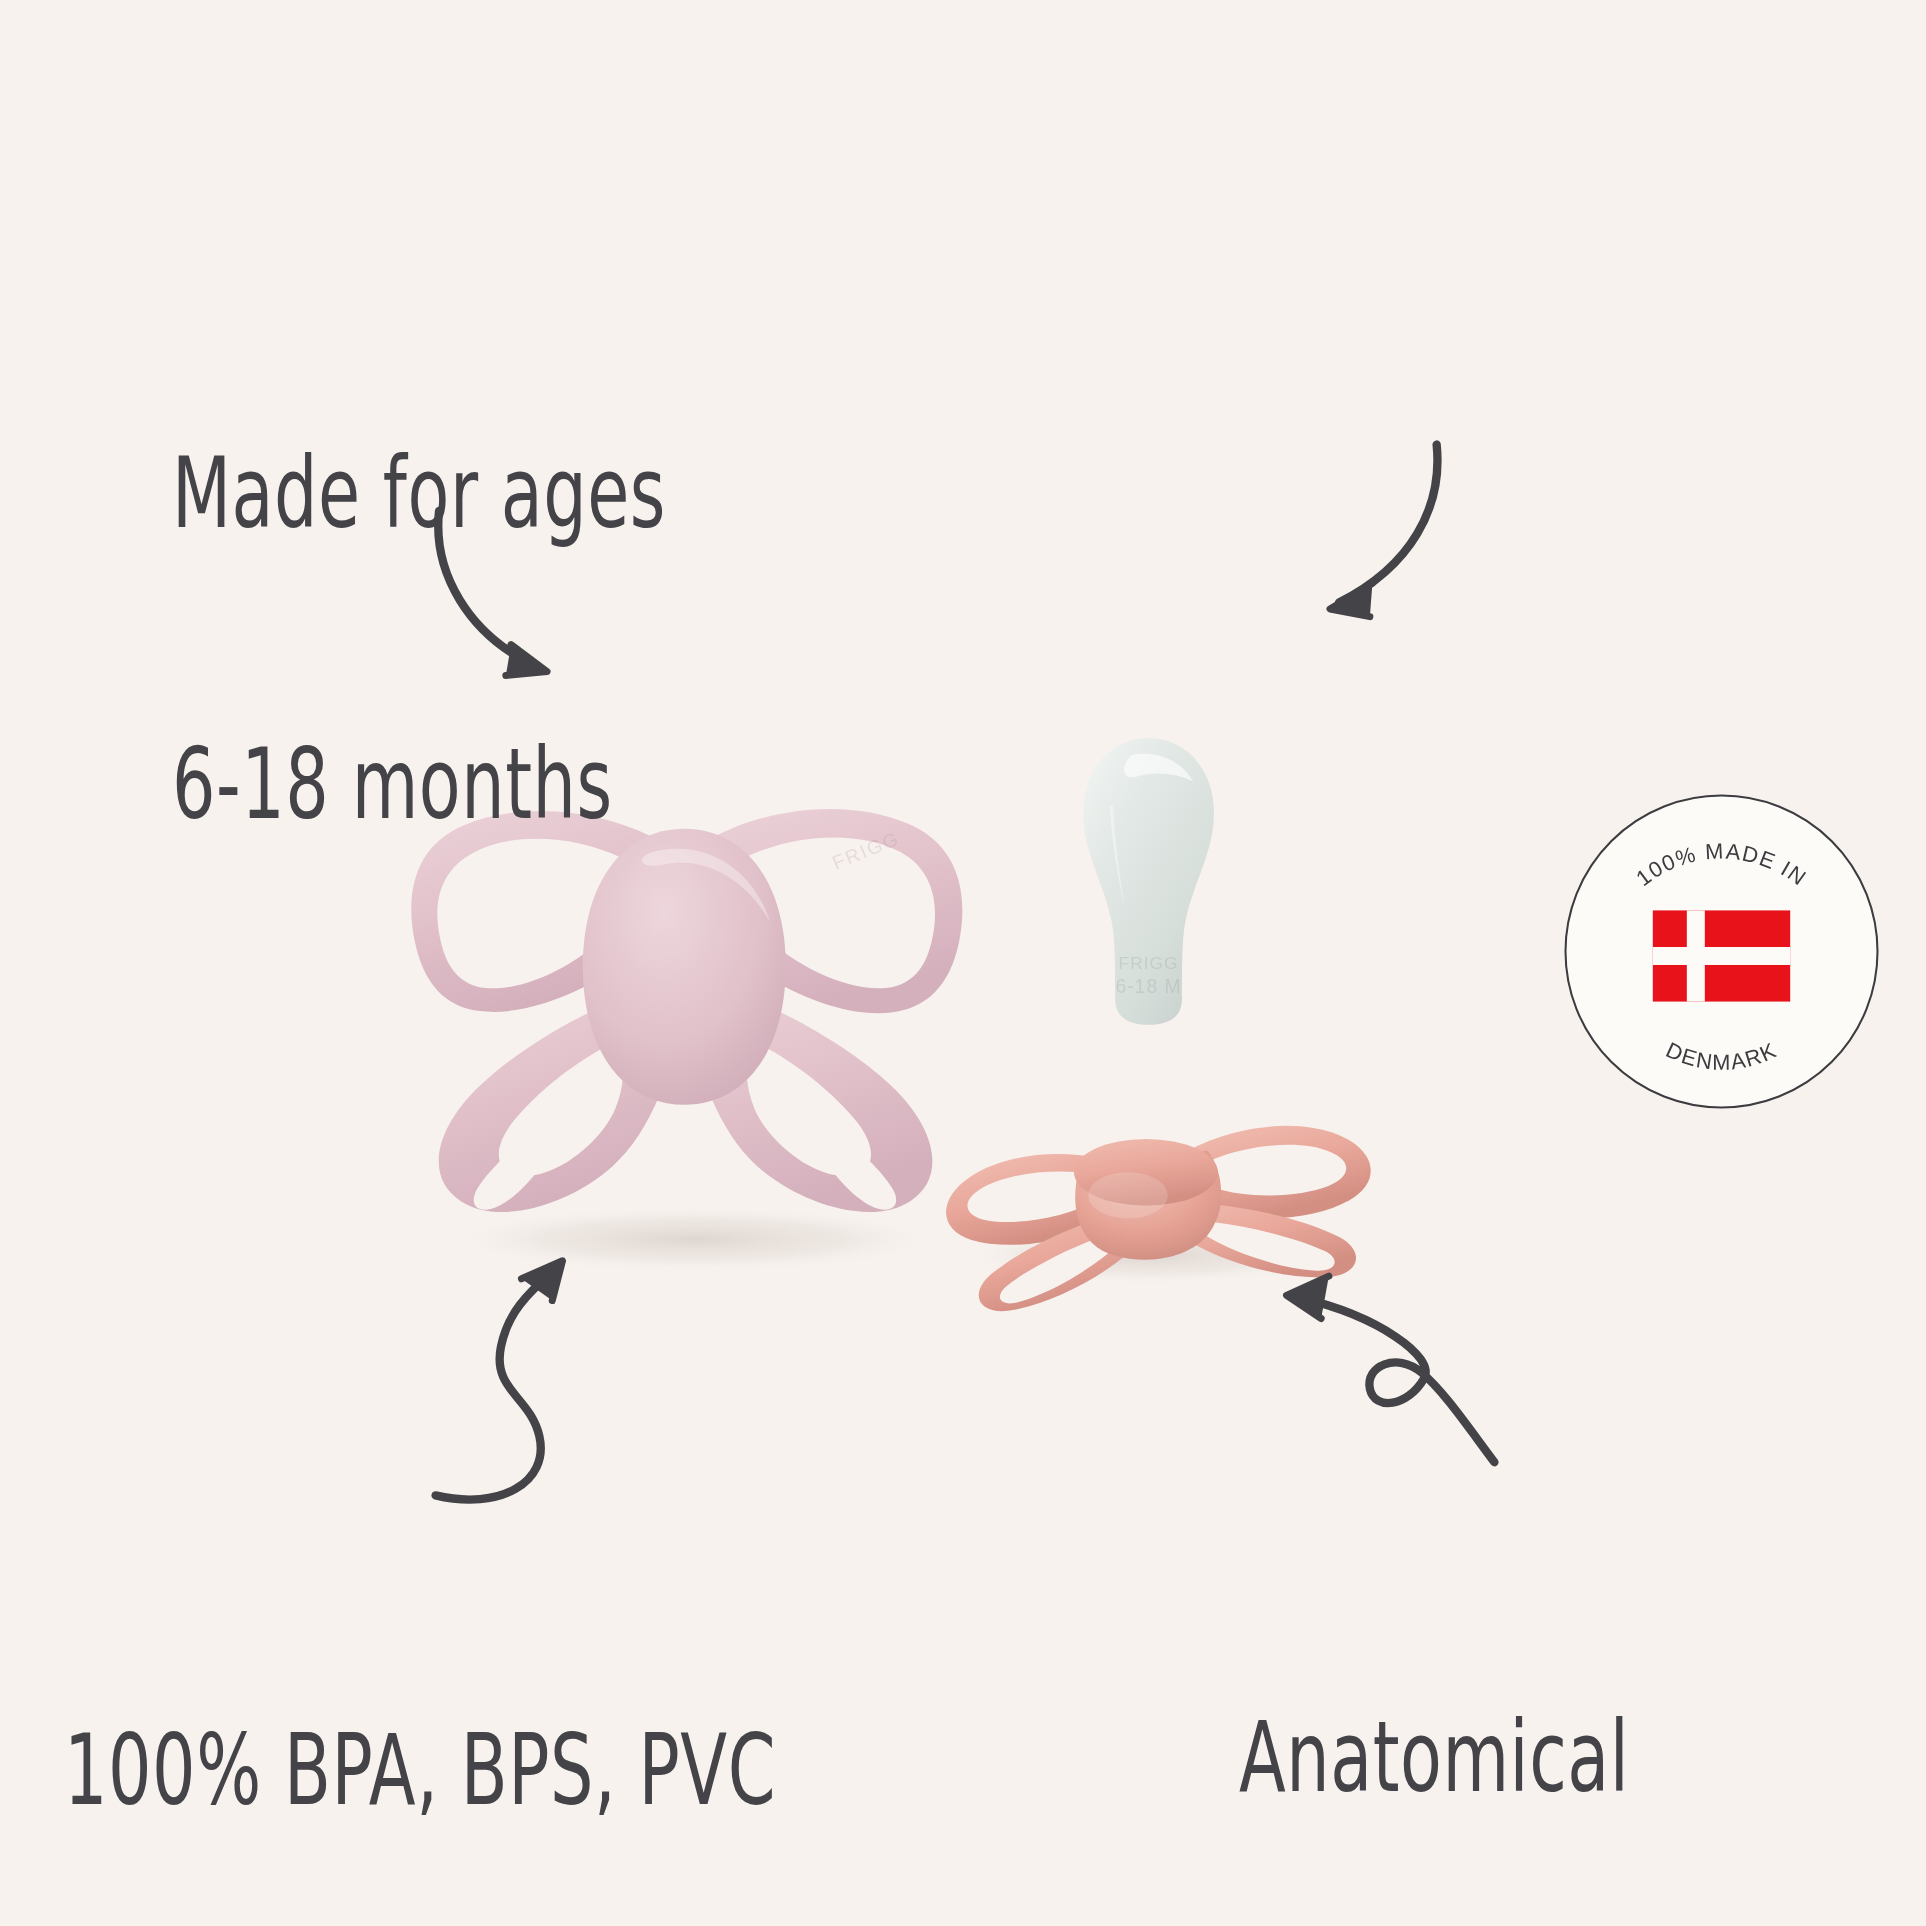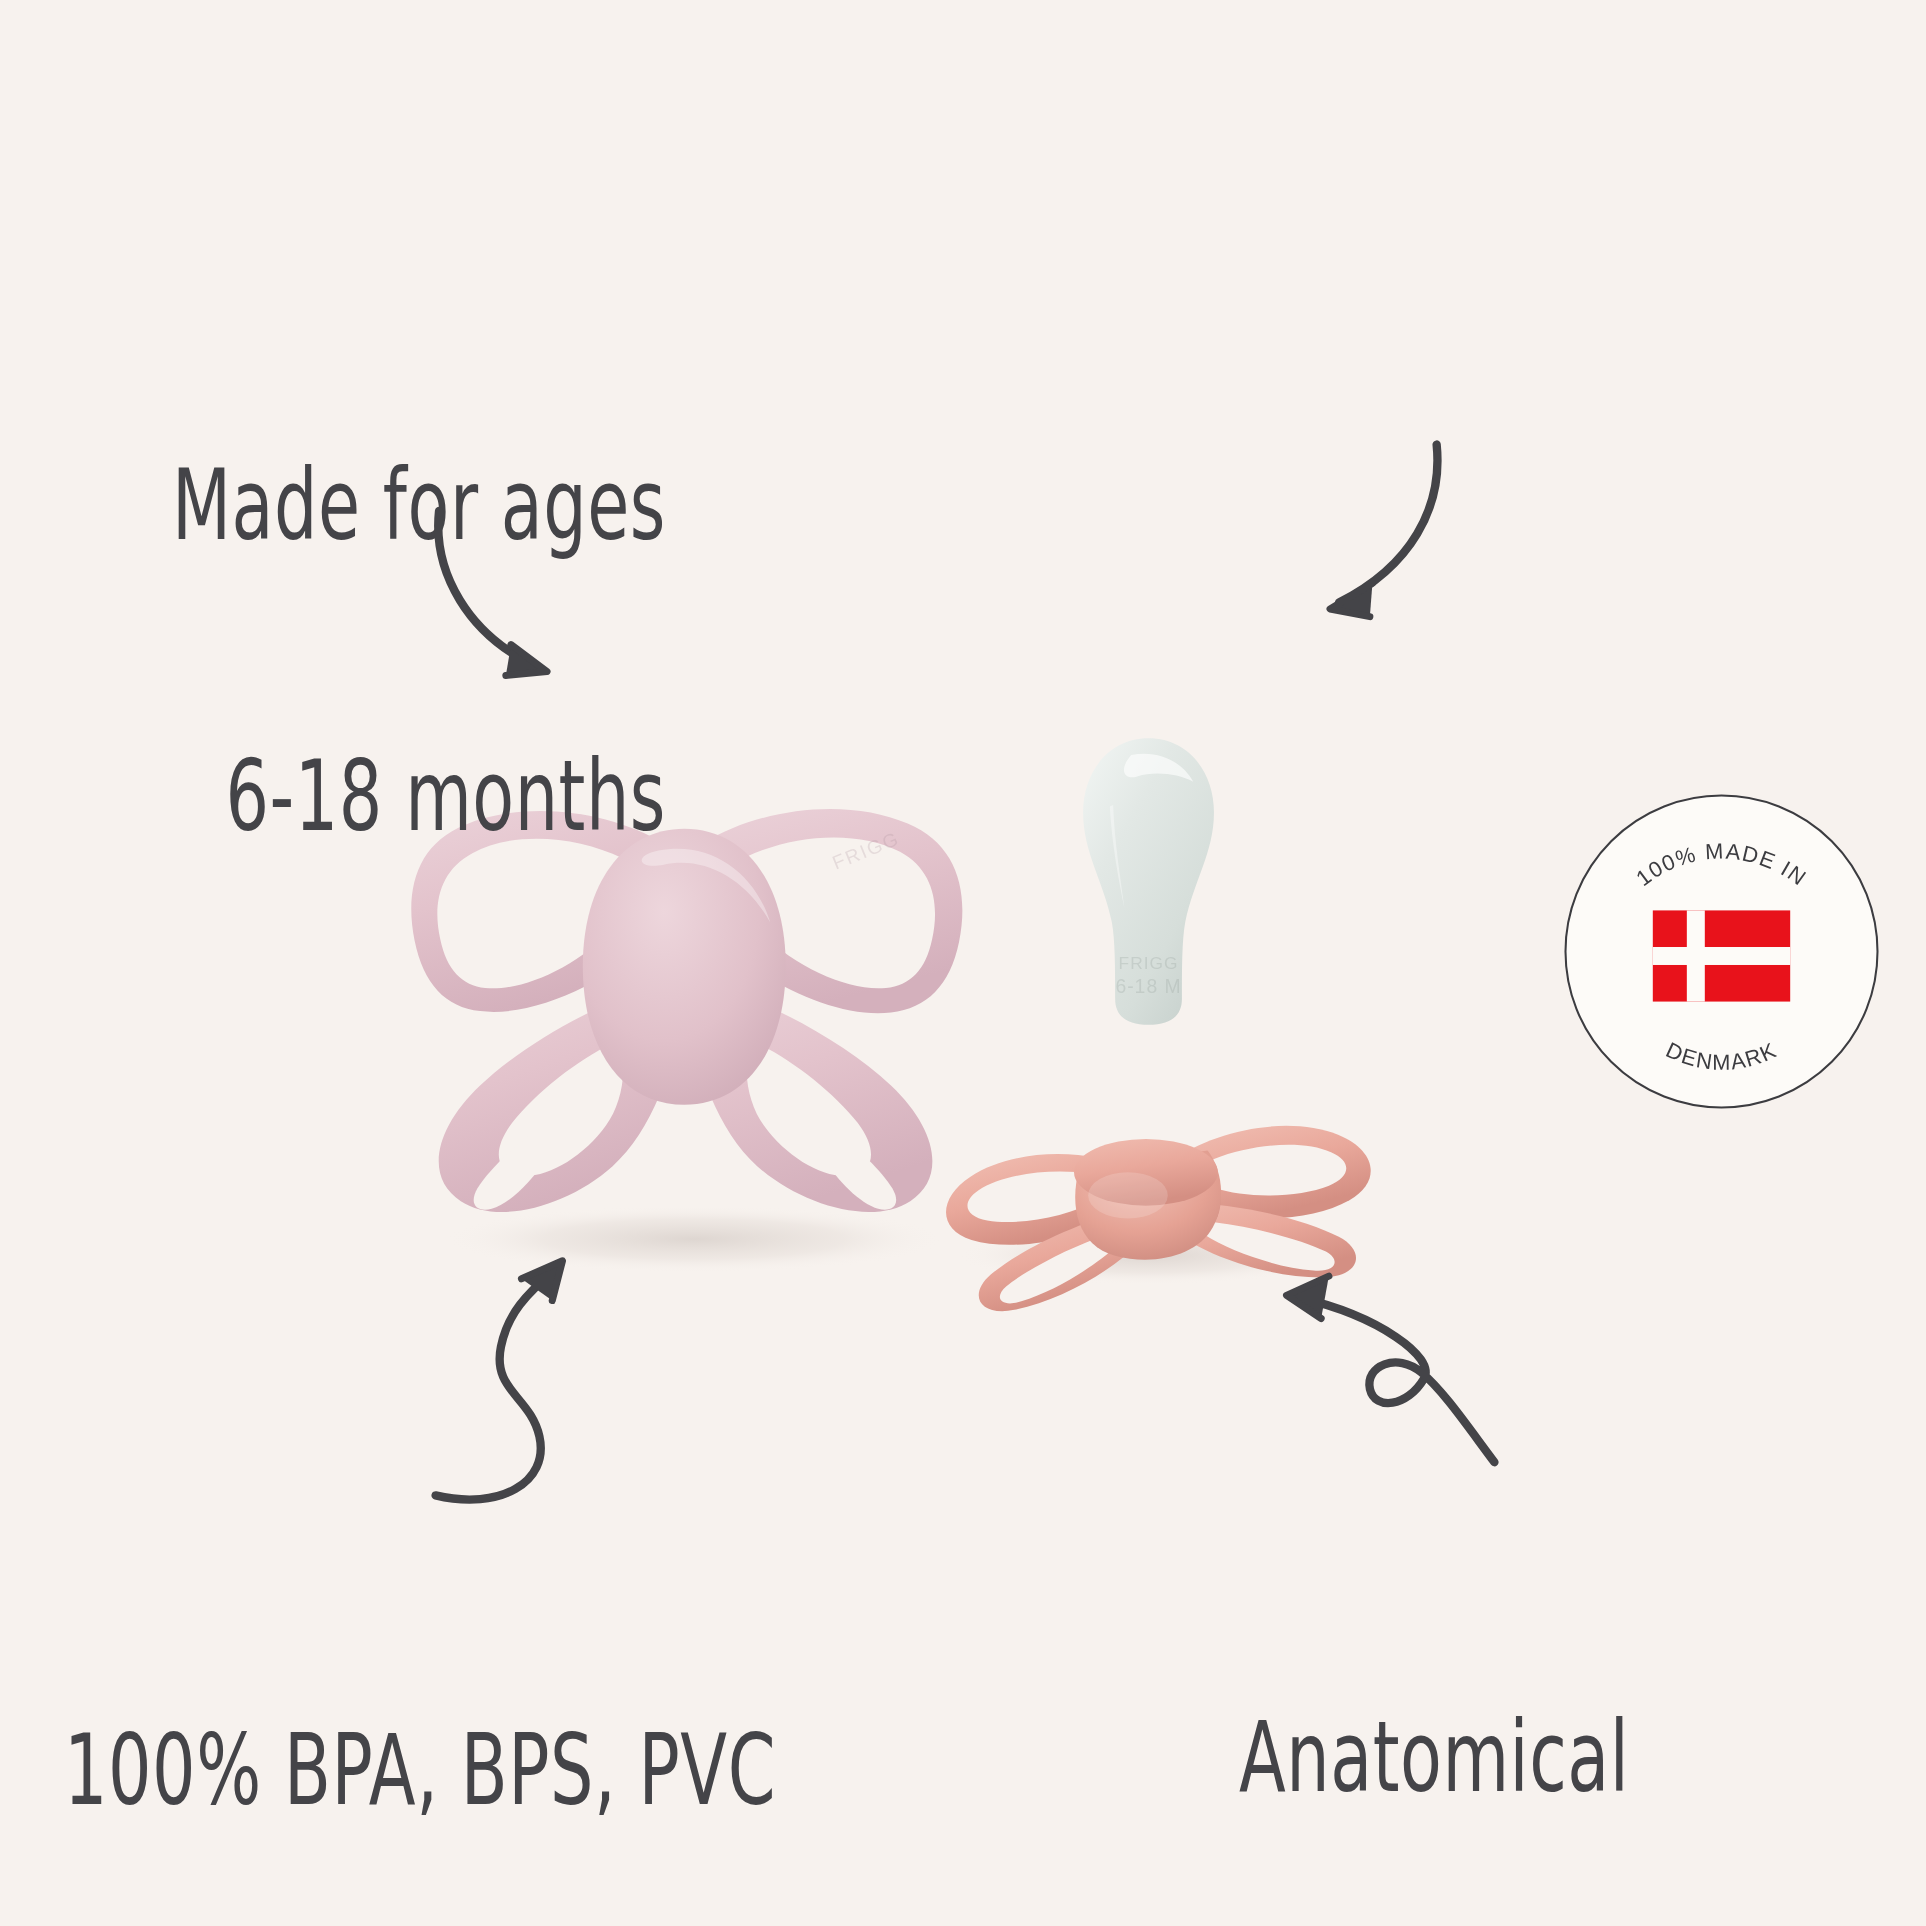--- a/index.html
+++ b/index.html
@@ -33,21 +33,21 @@
     line-height: 1.28;
     letter-spacing: 0.6px;
     white-space: pre;
   }
   .callout .ln {
     display: block;
     transform: scaleY(1.30) scaleX(0.90);
     transform-origin: left bottom;
   }
 
-  #callout-ages     { left: 172px;  top: 276px;  text-align: right; }
+  #callout-ages     { left: 172px;  top: 264px;  text-align: left; }
   #callout-silicone { left: 1204px; top: 204px;  text-align: left; }
   #callout-bpa      { left: 64px;  top: 1541px; text-align: left; }
   #callout-nipple   { left: 1239px; top: 1528px; text-align: left; }
 
   
   .arrow-svg { position: absolute; overflow: visible; }
   #arrow-ages     { left: 385px;  top: 475px; }
   #arrow-silicone { left: 1303px; top: 424px; }
   #arrow-bpa      { left: 424px;  top: 1239px; }
   #arrow-nipple   { left: 1239px; top: 1258px; }

